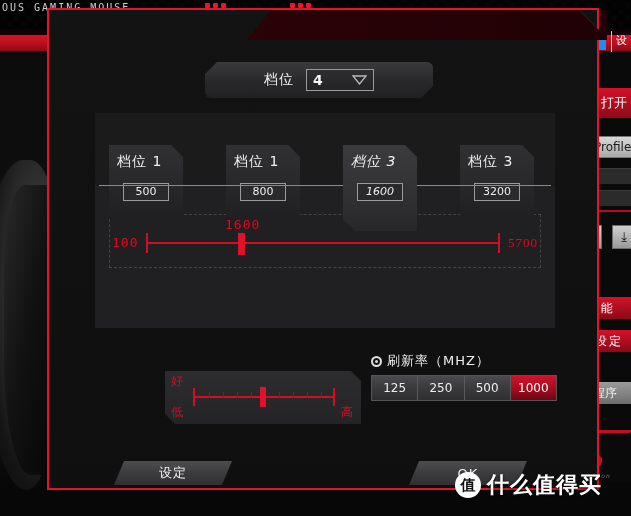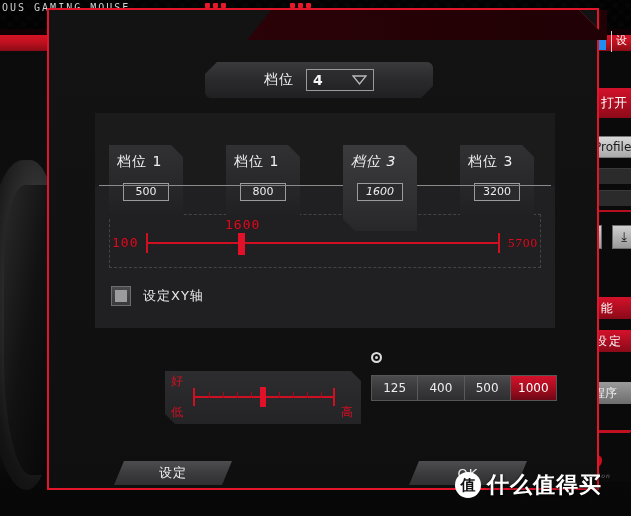--- a/index.html
+++ b/index.html
@@ -424,26 +424,20 @@
         <div class="dpi-box">
           <span class="lcd dpi-min">100</span>
           <span class="lcd dpi-max">5700</span>
           <div class="dpi-end" style="left:36px"></div>
           <div class="dpi-end" style="left:388px"></div>
           <div class="dpi-track"></div>
           <div class="dpi-thumb" id="dpiThumb" style="left: 128.04px;"></div>
           <span class="lcd dpi-cur" id="dpiCur" style="left: 115.04px;">1600</span>
         </div>
 
-        <div class="xy-row">
-          <div class="xy-box">
-              <i></i>
-            </div>
-          <span class="xy-label">设定XY轴</span>
-        </div>
       </div>
 
       <div class="tabs">
         <div class="tabs-rule"></div>
 
         <div class="tab" style="left:14px">
           <span class="t-label">档位 1</span>
           <span class="t-val">500</span>
         </div>
         <div class="tab" style="left:131px">
@@ -474,24 +468,25 @@
       <div class="ctrl-tick" style="left:86px"></div>
       <div class="ctrl-tick" style="left:114px"></div>
       <div class="ctrl-tick" style="left:128px"></div>
       <div class="ctrl-tick" style="left:142px"></div>
       <div class="ctrl-tick" style="left:156px"></div>
       <div class="ctrl-thumb" id="ctrlThumb" style="left: 95px;"></div>
     </div>
 
     <div class="sec-title" style="left:322px; top:342px">
       <span class="radio-dot"></span>
+      <span>刷新率（MHZ）</span>
     </div>
     <div class="poll-group">
       <div class="poll-btn">125</div>
-      <div class="poll-btn">400</div>
+      <div class="poll-btn">250</div>
       <div class="poll-btn">500</div>
       <div class="poll-btn sel">1000</div>
     </div>
 
     <div class="btn" style="left:65px">设定</div>
     <div class="btn" style="left:360px">OK</div>
   </div>
 
   <div class="wm">
     <div class="wm-circle">值</div>

